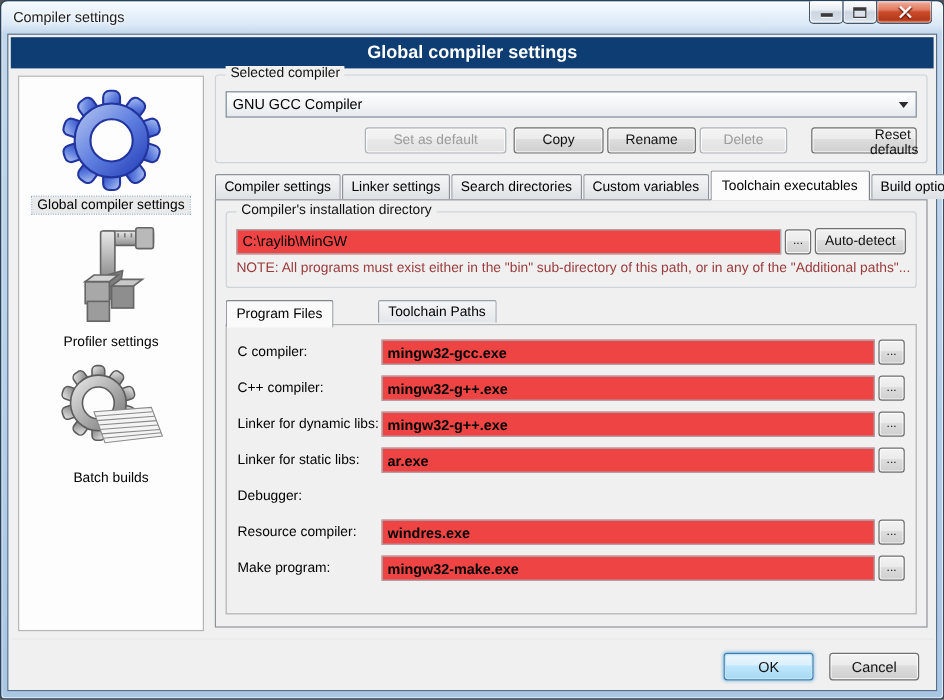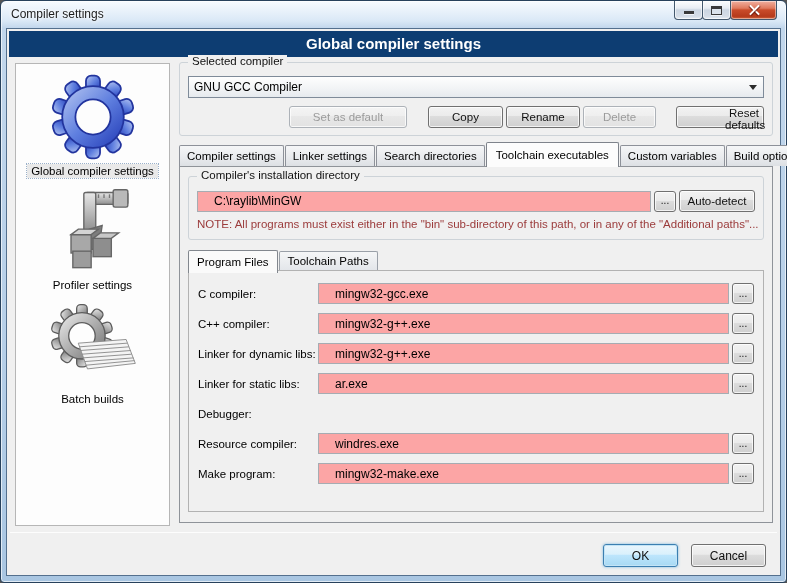--- a/index.html
+++ b/index.html
@@ -62,59 +62,59 @@
     border-left:4px solid transparent; border-right:4px solid transparent; border-top:5px solid #2b2b2b; }
   .sc-combo { position:absolute; left:8px; right:8px; top:13px; }
   .sc-buttons { position:absolute; right:8px; top:43px; display:flex; align-items:center; }
 
   .btn { height:22px; font-size:11.5px; color:#111; text-align:center;
     border:1px solid #707070; border-radius:3px;
     background:linear-gradient(180deg,#f2f2f2,#ebebeb 45%,#dddddd 46%,#cfcfcf);
     box-shadow:inset 0 0 0 1px rgba(255,255,255,.75); }
   .btn.disabled { color:#9b9b9b; border-color:#adb2b8;
     background:linear-gradient(180deg,#f4f4f4,#efefef 45%,#e8e8e8 46%,#e2e2e2); }
-  .b-setdef { width:118px; margin-right:21px; }
+  .b-setdef { width:118px; margin-right:6px; }
   .b-copy { width:75px; margin-right:3px; }
   .b-rename { width:74px; margin-right:3px; }
   .b-delete { width:73px; margin-right:20px; }
   .b-reset { width:88px;padding-left:48px; }
 
   
   .tabstrip { position:absolute; left:172px; right:7px; top:113px; height:24px;
     display:flex; align-items:flex-end; z-index:4; }
   .tab { height:21px; line-height:20px; padding:0 7px; font-size:11.5px; margin-right:1px;
     border:1px solid #8d9199; border-bottom:none; border-radius:2px 2px 0 0; white-space:nowrap;
     background:linear-gradient(180deg,#f5f6f7,#e9ebee 55%,#dde0e4); }
   .tab.active { height:25px; line-height:24px; margin-bottom:-1px; padding:0 9px;
     background:#fcfcfc; border-color:#7e838b; position:relative; z-index:5; }
 
   .tabpage { position:absolute; left:172px; right:7px; top:137px; height:357px;
     border:1px solid #8f9399; background:#f0f0f0; z-index:1; }
 
   .dir-group { left:8px; right:8px; top:9px; height:64px; }
   .dir-row { position:absolute; left:8px; right:8px; top:13px; height:22px; display:flex; align-items:center; }
-  .tbox { height:21px; border:1px solid #a6acb2; background:#fca5a5; font-size:12px;
-    font-family:"Liberation Sans","DejaVu Sans",sans-serif; padding:0 16px; color:#000; }
+  .tbox { height:21px; border:1px solid #a6acb2; background:#ef4444; font-size:12px;
+    font-family:"Liberation Sans","DejaVu Sans",sans-serif; padding:0 4px; color:#000; }
   .dir-input { flex:1; }
   .browse { width:22px; height:21px; margin-left:3px; font-size:10px; line-height:8px; }
   .b-autodetect { width:76px; height:22px; margin-left:3px; }
   .note { position:absolute; left:8px; top:41px; font-size:11.5px; color:#9b3b3b; white-space:nowrap; }
 
-  .subtabs { position:absolute; left:8px; top:83px; height:21px; display:flex; align-items:center; z-index:3; }
+  .subtabs { position:absolute; left:8px; top:83px; height:21px; display:flex; align-items:flex-start; z-index:3;gap:36px; }
   .subtab { height:19px; line-height:18px; padding:0 8px; font-size:11.5px; margin-right:1px;
     border:1px solid #9aa0a8; border-bottom:none; border-radius:2px 2px 0 0;
     background:linear-gradient(180deg,#f5f6f7,#e3e6ea); }
   .subtab.active { height:23px; line-height:22px; margin-bottom:-1px; background:#fafafa;
     border-color:#82878e; position:relative; z-index:4; }
 
   .inner-panel { position:absolute; left:8px; right:8px; top:103px; height:242px;
     border:1px solid #b2b2b2; background:#f0f0f0; z-index:2; padding:12px 9px 0 9px; }
   .frow { display:flex; align-items:center; height:21px; margin-bottom:9px; }
   .flabel { width:120px; font-size:11.5px; color:#000; flex:none; }
-  .ftext { flex:1; }
+  .ftext { flex:1;font-weight:bold; }
   .fcombo { flex:1; }
 
   .separator { position:absolute; left:3px; right:3px; top:503px; height:1px;
     background:#b8b8b8; border-bottom:1px solid #fdfdfd; }
 
   .footer { position:absolute; top:515px; right:14px; display:flex; }
   .fbtn { width:75px; height:23px; font-size:12px; }
   .fbtn.ok { margin-right:13px; border-color:#3c7fb1;
     background:linear-gradient(180deg,#eaf6fd,#d9f0fc 45%,#bee6fd 46%,#a7d9f3);
     box-shadow:inset 0 0 0 1px #c3e4f6, 0 0 3px #7ab8dd; }
@@ -251,22 +251,22 @@
         <button class="btn b-rename">Rename</button>
         <button class="btn b-delete disabled">Delete</button>
         <button class="btn b-reset">Reset defaults</button>
       </div>
     </div>
 
     <div class="tabstrip">
       <div class="tab">Compiler settings</div>
       <div class="tab">Linker settings</div>
       <div class="tab">Search directories</div>
+      <div class="tab">Custom variables</div>
       <div class="tab active">Toolchain executables</div>
-      <div class="tab">Custom variables</div>
       <div class="tab">Build options</div>
 
     </div>
 
     <div class="tabpage">
 
       <div class="group dir-group">
         <span class="glabel">Compiler's installation directory</span>
         <div class="dir-row">
           <input class="tbox dir-input" value="C:\raylib\MinGW" style="">

